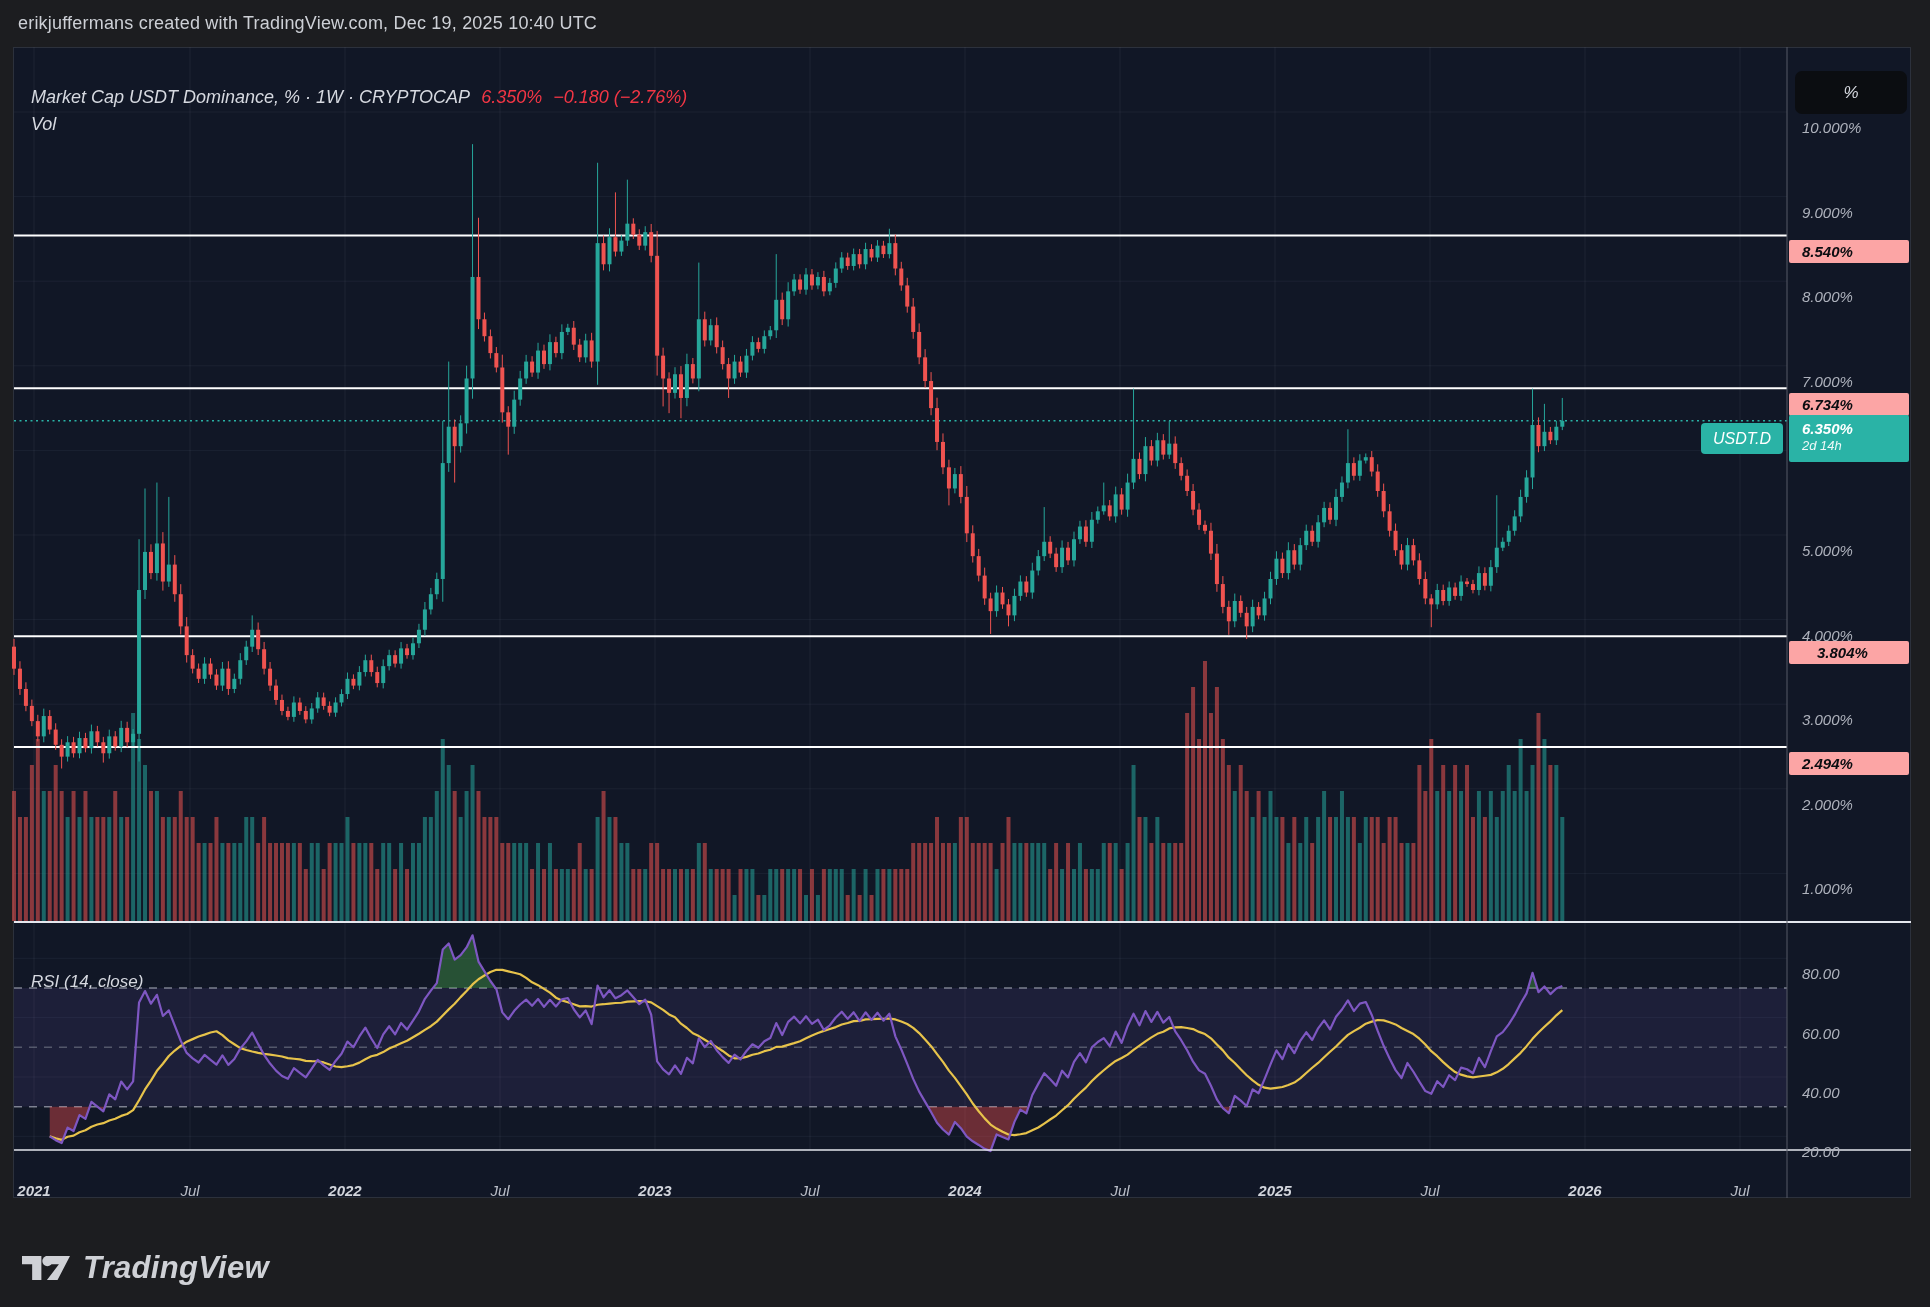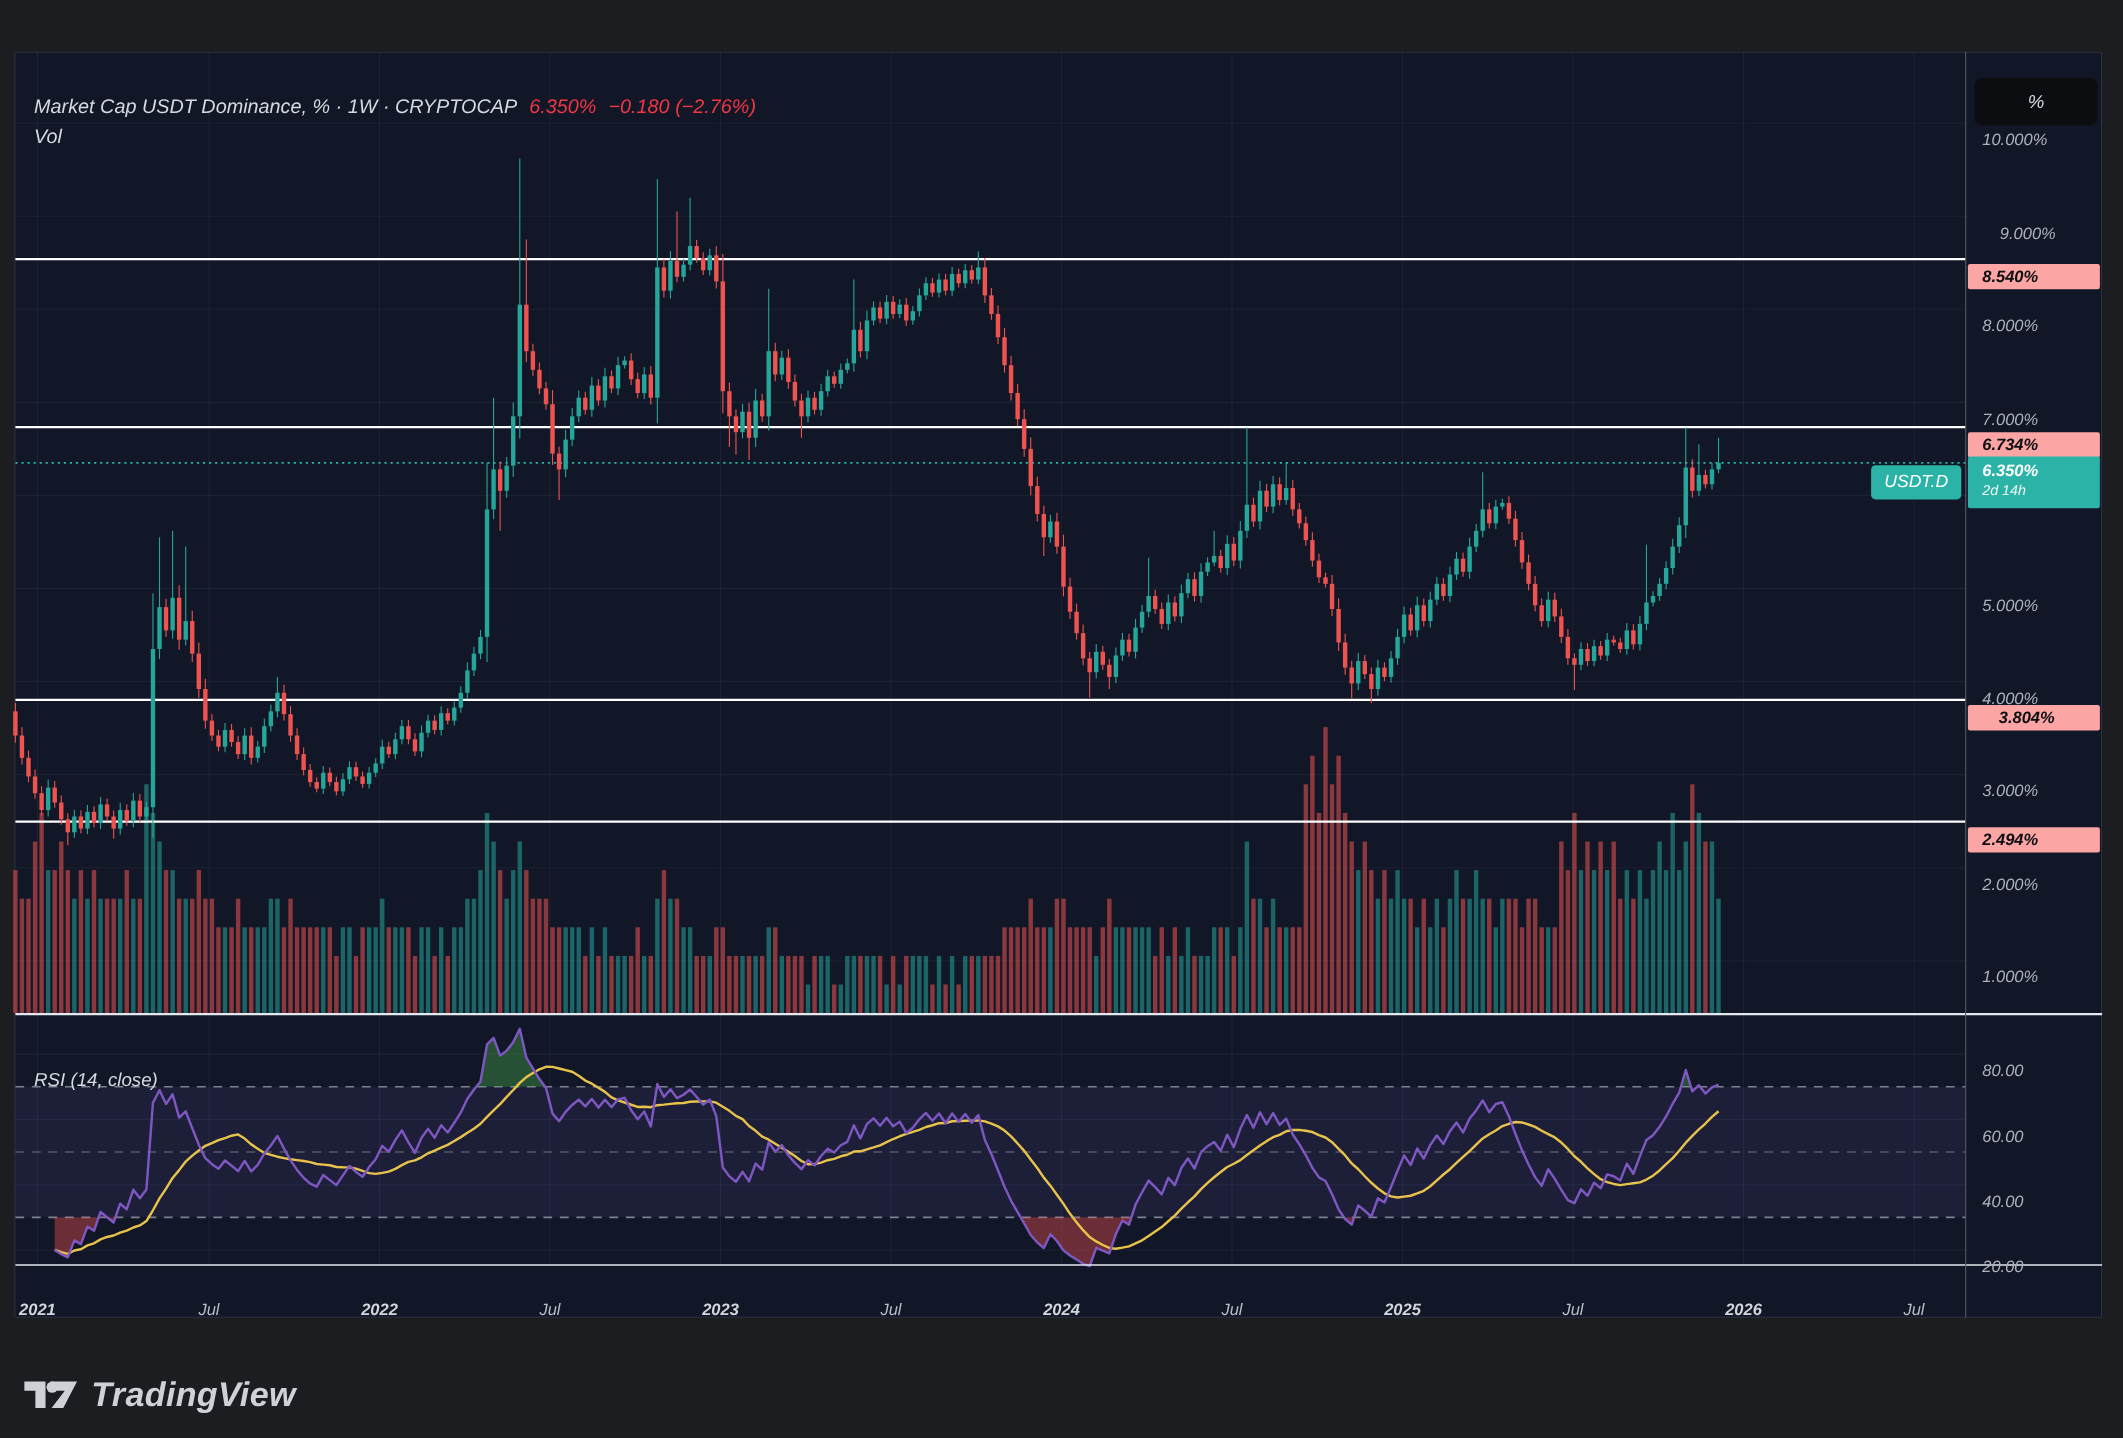--- a/index.html
+++ b/index.html
@@ -30,20 +30,21 @@
   .time-label{position:absolute;top:1166px;font-size:15px;color:#b9bdc7;transform:translateX(-50%);text-align:right;}
   .time-label.year{font-weight:700;color:#d2d5dc;}
   .rsi-title{position:absolute;left:31px;top:956px;font-size:17px;color:#d6d9e0;}
   .logo{position:absolute;left:22px;top:1234px;display:flex;align-items:center;gap:13px;pointer-events:auto;}
   .logo-text{font-size:31px;font-weight:700;color:#cfd1d6;letter-spacing:.3px;}
 </style>
 </head>
 <body>
 <div id="stage">
 
+  <div class="attribution">erikjuffermans created with TradingView.com, Dec 19, 2025 10:40 UTC</div>
 
   <div id="widget"></div>
 
   <svg id="chart-svg" width="1930" height="1307">
       <line x1="34" y1="47" x2="34" y2="1150" stroke="rgba(150,160,190,0.09)" stroke-width="1"></line>
       <line x1="190" y1="47" x2="190" y2="1150" stroke="rgba(150,160,190,0.09)" stroke-width="1"></line>
       <line x1="345" y1="47" x2="345" y2="1150" stroke="rgba(150,160,190,0.09)" stroke-width="1"></line>
       <line x1="500" y1="47" x2="500" y2="1150" stroke="rgba(150,160,190,0.09)" stroke-width="1"></line>
       <line x1="655" y1="47" x2="655" y2="1150" stroke="rgba(150,160,190,0.09)" stroke-width="1"></line>
       <line x1="810" y1="47" x2="810" y2="1150" stroke="rgba(150,160,190,0.09)" stroke-width="1"></line>
@@ -883,21 +884,21 @@
         <span class="red">6.350%</span>
         <span class="red">−0.180 (−2.76%)</span>
       </div>
       <div class="row2">Vol</div>
     </div>
 
     <div class="unit-btn">%</div>
 
     <div id="price-ticks">
         <div class="price-tick" style="top: 103px;">10.000%</div>
-        <div class="price-tick" style="top: 187.6px; margin-left: 16px;">9.000%</div>
+        <div class="price-tick" style="top: 187.6px;">9.000%</div>
         <div class="price-tick" style="top: 272.2px;">8.000%</div>
         <div class="price-tick" style="top: 356.8px;">7.000%</div>
         <div class="price-tick" style="top: 526px;">5.000%</div>
         <div class="price-tick" style="top: 610.6px;">4.000%</div>
         <div class="price-tick" style="top: 695.2px;">3.000%</div>
         <div class="price-tick" style="top: 779.8px;">2.000%</div>
         <div class="price-tick" style="top: 864.4px;">1.000%</div>
         <div class="price-tick" style="top: 949.3px;">80.00</div>
         <div class="price-tick" style="top: 1008.64px;">60.00</div>
         <div class="price-tick" style="top: 1067.98px;">40.00</div>

